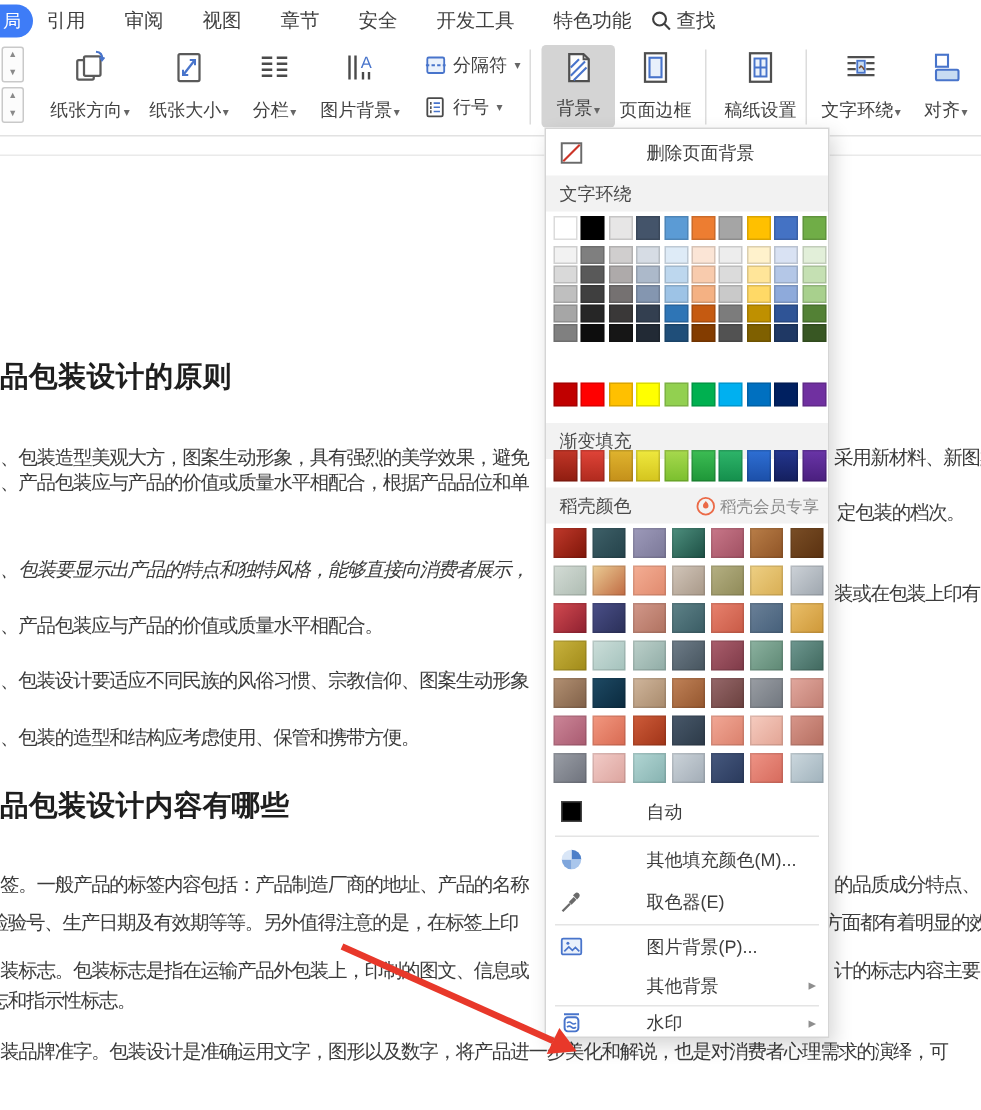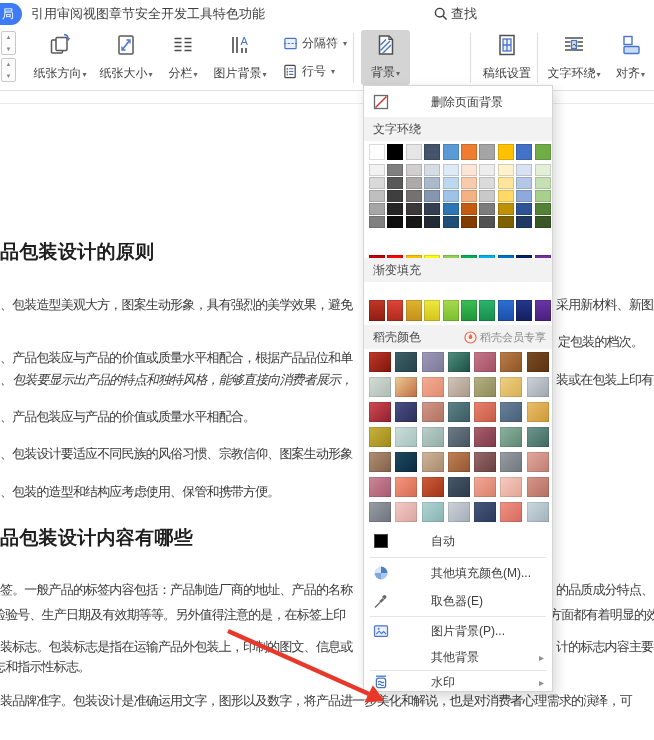--- a/index.html
+++ b/index.html
@@ -3,21 +3,21 @@
 <meta charset="utf-8">
 <style>
   html,body{margin:0;padding:0;}
   body{width:654px;height:740px;position:relative;overflow:hidden;background:#fff;
        font-family:"Liberation Sans","DejaVu Sans",sans-serif;-webkit-font-smoothing:antialiased;}
   .abs{position:absolute;}
   
   .menubar{position:absolute;top:0;left:0;right:0;height:28px;background:#fff;z-index:10;}
   .pill{position:absolute;left:-14px;top:3px;width:36px;height:22px;border-radius:11px;background:#3E7CF7;
         color:#fff;font-size:12px;line-height:22px;text-align:right;padding-right:8px;box-sizing:border-box;}
-  .mbitems{position:absolute;left:31px;top:0;height:28px;display:flex;align-items:center;
+  .mbitems{position:absolute;left:31px;top:0;height:28px;display:flex;align-items:center;gap:26px;
            font-size:13px;color:#3F3F3F;white-space:nowrap;}
   .mbitem{cursor:default;}
   .searchbox{position:absolute;left:434px;top:0;height:28px;display:flex;align-items:center;gap:3px;
              font-size:13px;color:#3F3F3F;}
   
   .ribbon{position:absolute;top:28px;left:0;right:0;height:62px;background:#fff;z-index:10;border-bottom:1px solid #E2E2E2;}
   .vsep{position:absolute;top:5px;width:1px;height:50px;background:#DCDCDC;}
   .rbtn{position:absolute;top:2px;height:56px;text-align:center;}
   .rbtn .ric{margin:3px auto 0;width:24px;height:24px;}
   .rlabel{position:absolute;bottom:4px;left:0;right:0;font-size:12px;color:#424242;white-space:nowrap;}
@@ -142,20 +142,27 @@
 
   <div class="bgbtn">
     <svg width="24" height="24" viewBox="0 0 24 24" style="margin-top:3px">
       <path d="M5.5 3h9.5l3.5 3.5V21H5.5z" fill="#FDFDFD" stroke="#4F4F4F" stroke-width="1.5"></path>
       <path d="M15 3v3.5h3.5" fill="none" stroke="#4F4F4F" stroke-width="1.2"></path>
       <path d="M6.5 12l5.5-5.5 M6.5 17.5L16 8 M8.5 20.5l8.5-8.5" stroke="#4874CB" stroke-width="1.4"></path>
     </svg>
     <div class="rlabel"><span>背景</span><span class="caret">▾</span></div>
   </div>
 
+  <div class="rbtn" style="left:408px;width:58px">
+    <svg class="ric" viewBox="0 0 24 24">
+      <rect x="5" y="2.5" width="14" height="19" fill="#fff" stroke="#4F4F4F" stroke-width="1.5"></rect>
+      <rect x="8" y="5.5" width="8" height="13" fill="#E8F0FB" stroke="#4874CB" stroke-width="1.4"></rect>
+    </svg>
+    <div class="rlabel"><span>页面边框</span></div>
+  </div>
 
   <div class="rbtn" style="left:478px;width:58px">
     <svg class="ric" viewBox="0 0 24 24">
       <rect x="5" y="2.5" width="14" height="19" fill="#fff" stroke="#4F4F4F" stroke-width="1.5"></rect>
       <rect x="8" y="6" width="8" height="12" fill="#EAF1FB" stroke="#4874CB" stroke-width="1.3"></rect>
       <path d="M12 6v12 M8 12h8" stroke="#4874CB" stroke-width="1.3"></path>
     </svg>
     <div class="rlabel"><span>稿纸设置</span></div>
   </div>
 
@@ -174,34 +181,34 @@
       <path d="M10.8 12.5l1.2-1.5 1.2 1 .8 1.5" fill="none" stroke="#7A4A2A" stroke-width="1"></path>
     </svg>
     <div class="rlabel"><span>文字环绕</span><span class="caret">▾</span></div>
   </div>
 </div>
 
 <div class="pageline"></div>
 <div id="doc">
     <div class="docline h" style="left: 0px; top: 240px;">品包装设计的原则</div>
     <div class="docline" style="left: 0px; top: 297px;">、包装造型美观大方，图案生动形象，具有强烈的美学效果，避免</div>
-    <div class="docline" style="left: 0px; top: 350px;">、产品包装应与产品的价值或质量水平相配合，根据产品品位和单</div>
+    <div class="docline" style="left: 0px; top: 314px;">、产品包装应与产品的价值或质量水平相配合，根据产品品位和单</div>
     <div class="docline" style="left: 0px; top: 372px; font-style: italic;">、包装要显示出产品的特点和独特风格，能够直接向消费者展示，</div>
     <div class="docline" style="left: 0px; top: 409px;">、产品包装应与产品的价值或质量水平相配合。</div>
     <div class="docline" style="left: 0px; top: 446px;">、包装设计要适应不同民族的风俗习惯、宗教信仰、图案生动形象</div>
     <div class="docline" style="left: 0px; top: 484px;">、包装的造型和结构应考虑使用、保管和携带方便。</div>
     <div class="docline h" style="left: 0px; top: 526px;">品包装设计内容有哪些</div>
     <div class="docline" style="left: 0px; top: 582px;">签。一般产品的标签内容包括：产品制造厂商的地址、产品的名称</div>
     <div class="docline" style="left: -7px; top: 607px;">检验号、生产日期及有效期等等。另外值得注意的是，在标签上印</div>
     <div class="docline" style="left: 0px; top: 639px;">装标志。包装标志是指在运输产品外包装上，印制的图文、信息或</div>
     <div class="docline" style="left: -7px; top: 659px;">志和指示性标志。</div>
     <div class="docline" style="left: 0px; top: 693px;">装品牌准字。包装设计是准确运用文字，图形以及数字，将产品进一步美化和解说，也是对消费者心理需求的演绎，可</div>
     <div class="docline" style="left: 556px; top: 297px;">采用新材料、新图案</div>
     <div class="docline" style="left: 558px; top: 334px;">定包装的档次。</div>
-    <div class="docline" style="left: 556px; top: 372px;">装或在包装上印有</div>
+    <div class="docline" style="left: 556px; top: 388px;">装或在包装上印有</div>
     <div class="docline" style="left: 556px; top: 582px;">的品质成分特点、</div>
     <div class="docline" style="left: 549px; top: 607px;">方面都有着明显的效</div>
     <div class="docline" style="left: 556px; top: 639px;">计的标志内容主要</div>
   </div>
 
 <div class="menu">
   <div class="mrow" style="top:4px;height:24px">
     <svg class="mic" viewBox="0 0 16 16">
       <rect x="1.5" y="1.5" width="13" height="13" fill="#fff" stroke="#6A6A6A" stroke-width="1.3"></rect>
       <path d="M13.5 2.5L2.5 13.5" stroke="#CC3528" stroke-width="1.4"></path>
@@ -293,21 +300,21 @@
       <div class="sw" style="background: rgb(255, 192, 0);"></div>
       <div class="sw" style="background: rgb(255, 255, 0);"></div>
       <div class="sw" style="background: rgb(146, 208, 80);"></div>
       <div class="sw" style="background: rgb(0, 176, 80);"></div>
       <div class="sw" style="background: rgb(0, 176, 240);"></div>
       <div class="sw" style="background: rgb(0, 112, 192);"></div>
       <div class="sw" style="background: rgb(0, 32, 96);"></div>
       <div class="sw" style="background: rgb(112, 48, 160);"></div>
     </div>
 
-  <div class="mhead" style="top:172px">
+  <div class="mhead" style="top:196px">
     <span>渐变填充</span>
   </div>
   <div class="swrow gradrow" style="top:214px" id="gradRow">
       <div class="sw" style="background: linear-gradient(rgb(194, 54, 40), rgb(143, 29, 16));"></div>
       <div class="sw" style="background: linear-gradient(rgb(224, 68, 56), rgb(176, 42, 30));"></div>
       <div class="sw" style="background: linear-gradient(rgb(224, 180, 46), rgb(196, 144, 26));"></div>
       <div class="sw" style="background: linear-gradient(rgb(239, 233, 62), rgb(212, 196, 30));"></div>
       <div class="sw" style="background: linear-gradient(rgb(168, 217, 78), rgb(122, 191, 46));"></div>
       <div class="sw" style="background: linear-gradient(rgb(61, 189, 84), rgb(30, 150, 56));"></div>
       <div class="sw" style="background: linear-gradient(rgb(46, 181, 106), rgb(20, 143, 76));"></div>

